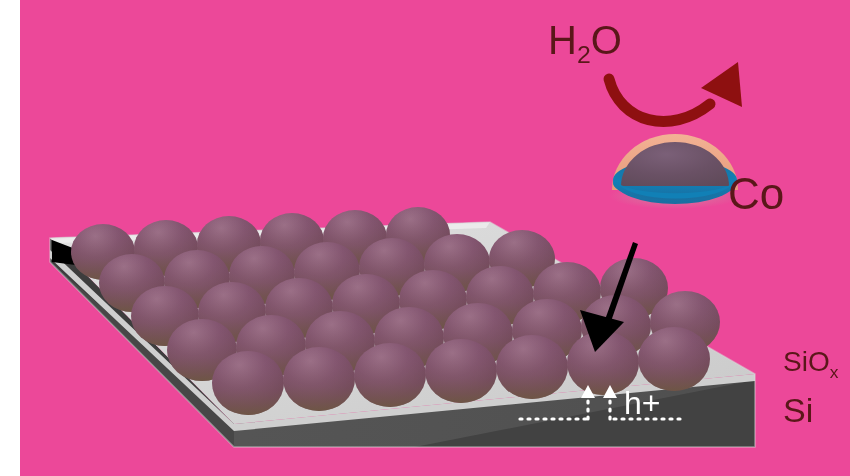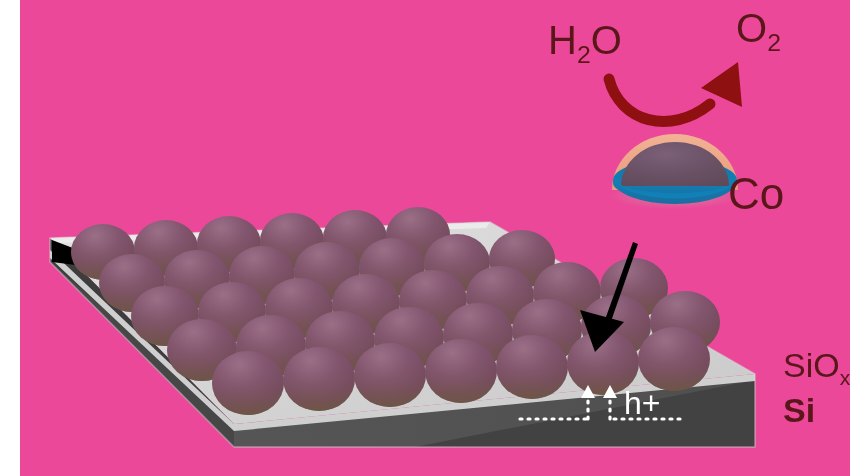--- a/index.html
+++ b/index.html
@@ -32,22 +32,22 @@
     line-height: 1;
   }
   .label .sub {
     font-size: 0.62em;
     vertical-align: sub;
   }
   #label-h2o { left: 528px; top: 20px; font-size: 40px; }
   #label-o2 { left: 716px; top: 8px; font-size: 40px; }
   #label-coooh { left: 708px; top: 123px; font-size: 34px; }
   #label-co { left: 708px; top: 172px; font-size: 44px; }
-  #label-siox { left: 763px; top: 348px; font-size: 34px; }
-  #label-si { left: 763px; top: 393px; font-size: 34px; font-weight: bold; }
+  #label-siox { left: 763px; top: 348px; font-size: 28px; }
+  #label-si { left: 763px; top: 393px; font-size: 34px; }
   .label-white {
     position: absolute;
     color: #ffffff;
     font-family: "Liberation Sans", sans-serif;
     white-space: nowrap;
     line-height: 1;
   }
   #label-hplus { left: 604px; top: 387px; font-size: 32px; }
 </style>
 </head>
@@ -327,21 +327,20 @@
     </g>
 
     <g>
       <path d="M 589 79 C 600 122, 650 136, 690 104" stroke="#8e1010" stroke-width="11" fill="none" stroke-linecap="round"></path>
       <polygon points="718,62 722,107 681,88" fill="#8e1010"></polygon>
     </g>
   </svg>
 
   <div class="label" id="label-h2o"><span>H</span><span class="sub">2</span><span>O</span></div>
 
-  <div class="label" id="label-o2"><span>O</span><span class="sub">2</span></div>
 
 
   <div class="label" id="label-co">Co</div>
 
   <div class="label" id="label-siox"><span>SiO</span><span class="sub">x</span></div>
 
   <div class="label" id="label-si">Si</div>
 
   <div class="label-white" id="label-hplus"><span>h</span><span class="sup">+</span></div>
 

